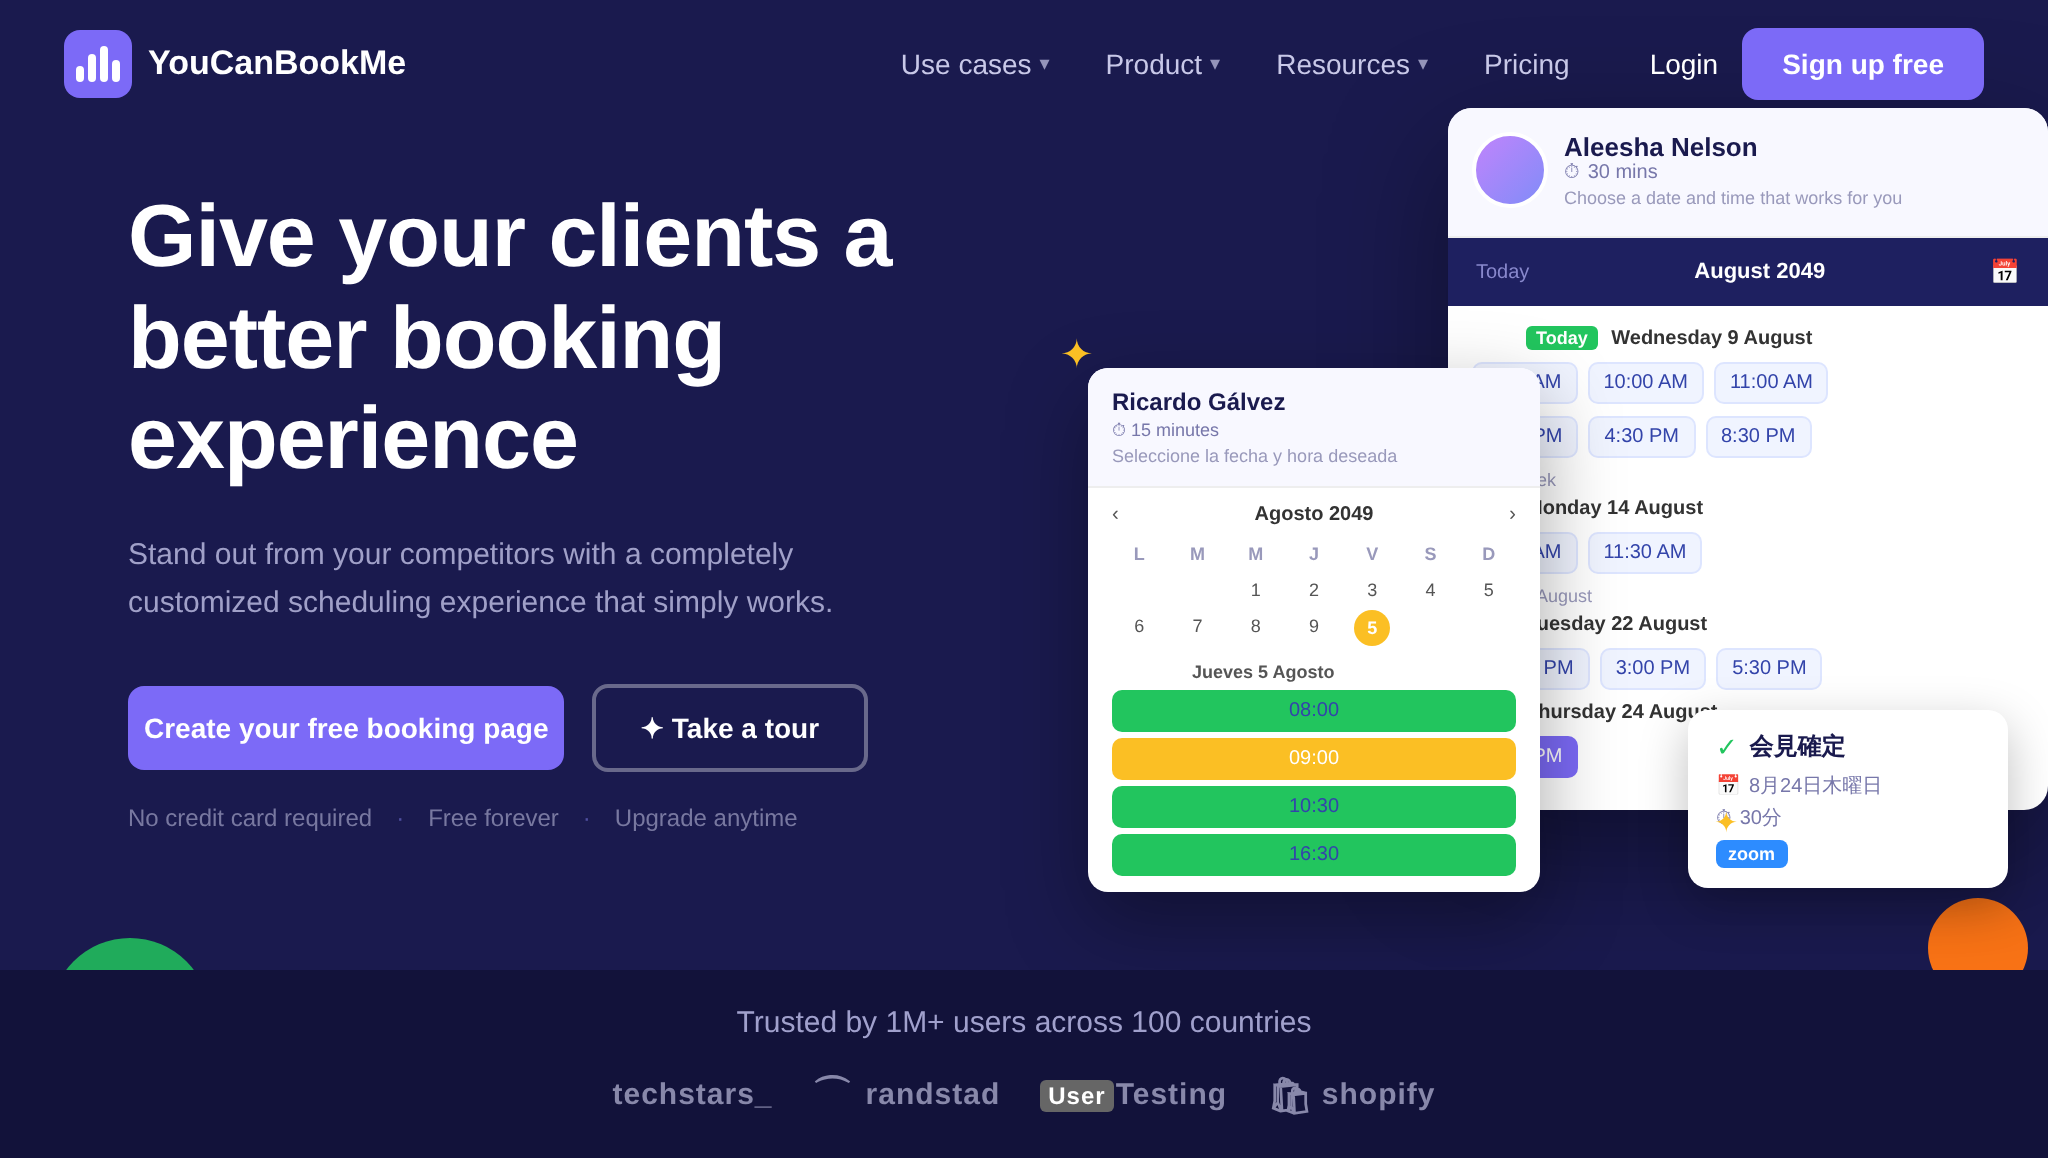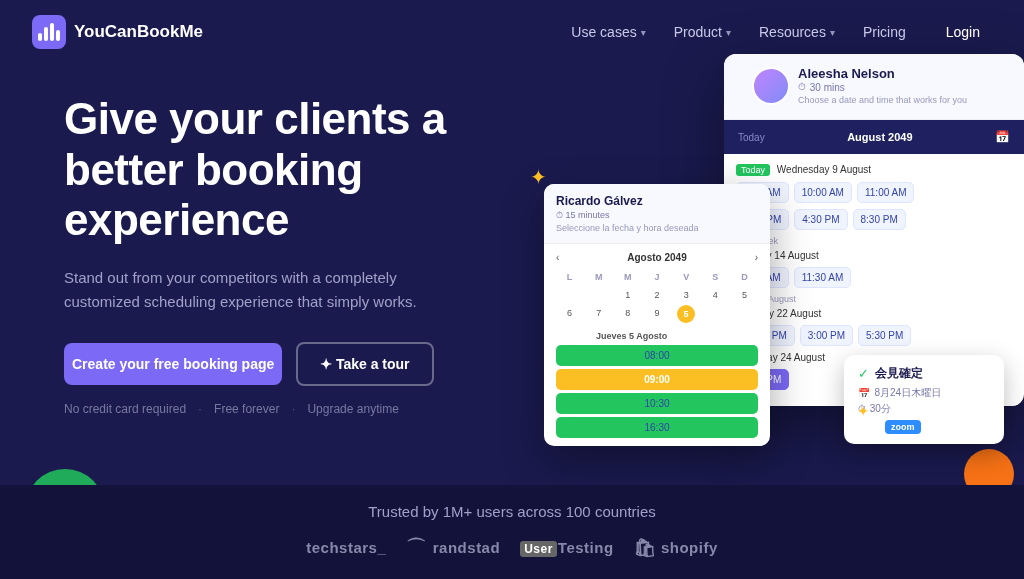--- a/index.html
+++ b/index.html
@@ -229,22 +229,23 @@
       font-weight: 600;
     }
 
     .booking-body {
       padding: 10px 12px;
     }
 
     .booking-day-label {
       font-size: 10px;
       color: #333;
-      font-weight: 400;
+      font-weight: 700;
       margin-bottom: 6px;
+      margin-left: 27px;
     }
 
     .booking-day-label .day-badge {
       display: inline-block;
       background: #22c55e;
       color: white;
       font-size: 9px;
       padding: 1px 5px;
       border-radius: 3px;
       margin-right: 4px;
@@ -385,21 +386,21 @@
       color: #3344aa;
       font-size: 10px;
       padding: 5px 8px;
       border-radius: 5px;
       text-align: center;
     }
 
     .small-time.highlight {
       background: #fbbf24;
       color: white;
-      font-weight: 700;
+      font-weight: 400;
     }
 
     
     .deco-circle-green {
       position: absolute;
       bottom: 30px;
       left: 25px;
       width: 80px;
       height: 80px;
       background: #22c55e;
@@ -569,20 +570,21 @@
         <span class="nav-chevron">▾</span>
       </div>
       <div class="nav-item">
         <span>Pricing</span>
       </div>
     </div>
 
     <div class="nav-login">
       <span>Login</span>
     </div>
+    <button class="nav-signup">Sign up free</button>
   </nav>
 
   <div class="hero">
     <div class="hero-left">
       <h1 class="hero-heading">Give your clients a better booking experience</h1>
       <p class="hero-sub">Stand out from your competitors with a completely customized scheduling experience that simply works.</p>
       <div class="hero-buttons">
         <button class="btn-primary">Create your free booking page</button>
         <button class="btn-tour">✦ Take a tour</button>
       </div>
@@ -593,21 +595,21 @@
         <span class="footnote-dot">·</span>
         <span>Upgrade anytime</span>
       </div>
     </div>
 
     <div class="hero-right">
       <div class="mockup-container">
 
         <div class="booking-card-main">
 
-          <div style="padding:12px 28px 6px; background:#f8f8ff; border-bottom:1px solid #eee;">
+          <div style="padding:12px 12px 6px; background:#f8f8ff; border-bottom:1px solid #eee;">
             <div class="booking-avatar-row">
               <div class="booking-avatar" style="background: linear-gradient(135deg, #c084fc, #818cf8);"></div>
               <div>
                 <div class="booking-person-name">Aleesha Nelson</div>
                 <div class="booking-duration">
                   <span>⏱</span>
                   <span>30 mins</span>
                 </div>
                 <div style="font-size:9px; color:#9999bb; margin-top:2px;">Choose a date and time that works for you</div>
               </div>
@@ -710,21 +712,21 @@
             <span class="popup-title">会見確定</span>
           </div>
           <div class="popup-detail">
             <span>📅</span>
             <span>8月24日木曜日</span>
           </div>
           <div class="popup-detail">
             <span>⏱</span>
             <span>30分</span>
           </div>
-          <div class="popup-detail" style="margin-top:4px;margin-left:27px;">
+          <div class="popup-detail" style="margin-top:4px;">
             <span class="zoom-badge">zoom</span>
           </div>
         </div>
 
       </div>
     </div>
   </div>
 
   <div class="trust-section">
     <div class="trust-text">Trusted by 1M+ users across 100 countries</div>

